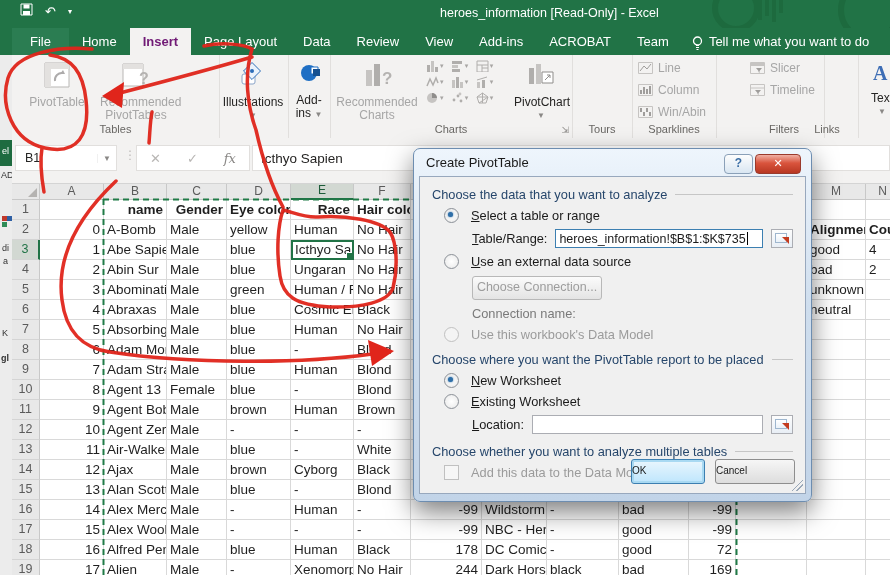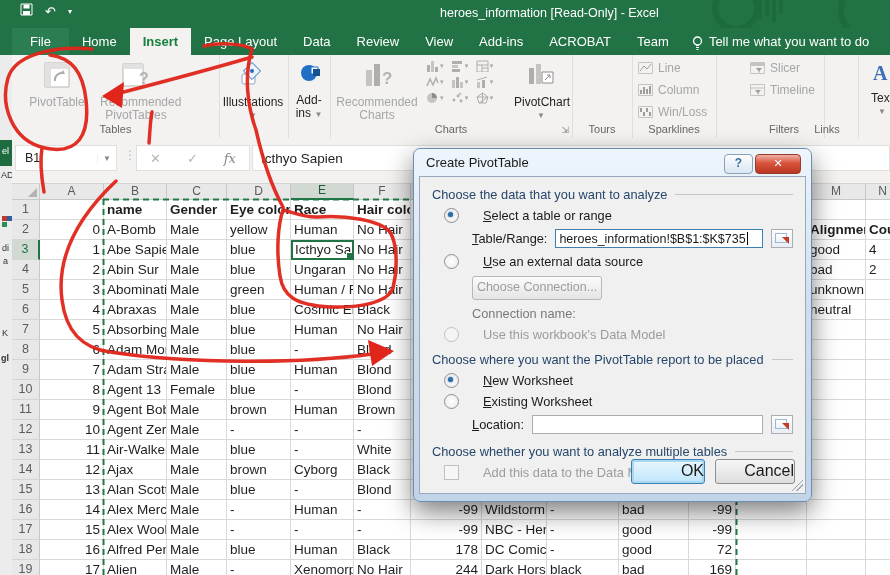--- a/index.html
+++ b/index.html
@@ -16,21 +16,21 @@
   #titlebar{position:absolute;left:12px;top:0;width:878px;height:28px;background:#217346;z-index:2;overflow:hidden;}
   #titlebar .deco{position:absolute;border-radius:50%;border:6px solid #1d6a3e;}
   #titlebar .bar{position:absolute;background:#1d6a3e;}
   #qat{position:absolute;left:8px;top:3px;color:#fff;font-size:13px;display:flex;gap:12px;align-items:center;}
   #qat span{cursor:default;}
   #title-text{position:absolute;left:428px;top:6px;color:#fff;font-size:12.5px;white-space:nowrap;}
   
   #tabrow{position:absolute;left:12px;top:28px;width:878px;height:27px;background:#217346;z-index:2;display:flex;align-items:stretch;white-space:nowrap;overflow:hidden;}
   .tab{color:#fff;font-size:13px;padding:6px 13px 0 13px;cursor:pointer;}
   .tab.file{background:#2b7d52;padding:6px 18px 0 18px;}
-  .tab.active{background:#f3f2f1;color:#15803d;font-weight:bold;}
+  .tab.active{background:#f3f2f1;color:#701a75;font-weight:bold;}
   #tellme{color:#fff;font-size:13px;padding:6px 4px 0 10px;display:flex;gap:6px;align-items:flex-start;}
   
   #ribbon{position:absolute;left:12px;top:55px;width:878px;height:83px;background:#f3f2f1;border-bottom:1px solid #d2d0ce;z-index:2;overflow:hidden;font-size:12px;color:#444;}
   .rgroup{position:absolute;top:0;height:83px;border-right:1px solid #e1dfdd;}
   .glabel{position:absolute;bottom:3px;width:100%;text-align:center;font-size:11px;color:#696764;}
   .bigbtn{position:absolute;top:3px;text-align:center;cursor:pointer;line-height:13px;}
   .bigbtn .bicon{display:block;margin:2px auto 3px auto;}
   .bigbtn.dis{color:#a6a6a6;}
   .bigbtn .car{font-size:8px;color:#8a8886;}
   .smbtn{position:absolute;left:6px;font-size:12px;color:#a6a6a6;cursor:pointer;white-space:nowrap;display:flex;gap:5px;align-items:center;}
@@ -55,61 +55,61 @@
   .g-hcell.selcol{background:#d2d8d2;border-bottom:2px solid #217346;color:#1e5c3a;line-height:15px;}
   .g-corner{box-sizing:border-box;background:#e8e8e8;border-right:1px solid #c8c8c8;border-bottom:1px solid #c8c8c8;flex:none;position:relative;}
   .g-corner:after{content:"";position:absolute;right:2px;bottom:2px;border-style:solid;border-width:0 0 9px 9px;border-color:transparent transparent #b5b3b1 transparent;}
   .g-row{display:flex;height:20px;}
   .g-rhead{box-sizing:border-box;background:#e8e8e8;border-right:1px solid #c8c8c8;border-bottom:1px solid #d4d4d4;
            color:#5b5b5b;font-size:12.5px;text-align:center;line-height:19px;flex:none;}
   .g-rhead.selrow{background:#d2d8d2;border-right:2px solid #217346;color:#217346;}
   .g-cell{box-sizing:border-box;border-right:1px solid #d9d9d9;border-bottom:1px solid #d9d9d9;flex:none;
           white-space:nowrap;overflow:hidden;padding:0 3px;line-height:19px;}
   .g-cell.num{text-align:right;}
-  .g-cell.bold{font-weight:bold;}
+  .g-cell.bold{font-weight:bold;text-align:right;}
   .g-cell.ncol{text-align:left;}
   #e3sel{position:absolute;box-sizing:border-box;border:2px solid #217346;background:#fff;line-height:16px;
          white-space:nowrap;overflow:hidden;padding:0 2px;font-size:13.5px;z-index:4;}
   #e3sel .handle{position:absolute;right:-1px;bottom:-1px;width:5px;height:5px;background:#217346;border:1px solid #fff;}
   
   #ants,#redink{position:absolute;left:0;top:0;width:890px;height:575px;pointer-events:none;}
   #ants{z-index:5;} #redink{z-index:30;}
   
   #dialog{position:absolute;left:413px;top:148px;width:397px;height:352px;z-index:10;border-radius:7px;
           background:linear-gradient(#eef5fc,#cfdeee 45%,#c2d4e8);border:1px solid #6d8db0;
           box-shadow:0 10px 26px rgba(0,0,0,.5);font-size:12.8px;color:#1a1a1a;}
   #dlg-title{position:absolute;left:12px;top:6px;font-size:13px;color:#1a1a1a;}
   #dlg-help{position:absolute;left:310px;top:5px;width:27px;height:18px;border:1px solid #8aa0b8;border-radius:4px;
             background:linear-gradient(#fdfdfd,#d9e6f2);color:#3b6ea5;font-weight:bold;text-align:center;line-height:17px;font-size:12px;cursor:pointer;}
   #dlg-close{position:absolute;left:341px;top:5px;width:44px;height:18px;border:1px solid #9a3a2c;border-radius:4px;
              background:linear-gradient(#f0b0a4,#d9543d 45%,#b83722);color:#fff;text-align:center;line-height:16px;font-size:11px;cursor:pointer;}
   #dlg-body{position:absolute;left:5px;top:27px;width:387px;height:318px;background:#f0f0f0;border:1px solid #98a8bd;box-sizing:border-box;}
   .grouphead{display:flex;align-items:center;color:#26466b;margin:10px 12px 4px 12px;white-space:nowrap;}
   .grouphead:after{content:"";flex:1;height:1px;background:#c6c6c6;margin-left:8px;}
-  .opt{display:flex;align-items:center;gap:24px;margin:6px 12px 0 24px;}
+  .opt{display:flex;align-items:center;gap:12px;margin:6px 12px 0 24px;}
   .radio{width:13px;height:13px;border-radius:50%;border:1px solid #8b9097;background:radial-gradient(#fff,#e8e8e8);flex:none;position:relative;}
   .radio.on:after{content:"";position:absolute;left:3px;top:3px;width:5px;height:5px;border-radius:50%;background:#2f6fa8;box-shadow:0 0 2px #2f6fa8;}
   .radio.dis{border-color:#c0c0c0;background:#f4f4f4;}
   .dislab{color:#9b9b9b;}
   .fldrow{display:flex;align-items:center;gap:8px;margin:6px 12px 0 52px;}
   .txt{height:19px;background:#fff;border:1px solid #abadb3;box-sizing:border-box;font-size:12.5px;display:flex;align-items:center;padding:0 3px;white-space:nowrap;overflow:hidden;}
   .txt.focus{border-color:#3c7fb1;}
   .txt .cursor{display:inline-block;width:1px;height:13px;background:#000;margin-left:1px;}
   .rangebtn{width:22px;height:19px;border:1px solid #abadb3;background:linear-gradient(#fdfdfd,#e8eef5);box-sizing:border-box;position:relative;cursor:pointer;flex:none;}
   .rangebtn:before{content:"";position:absolute;left:3px;top:3px;width:10px;height:8px;border:1px solid #9eb6ce;background:
      linear-gradient(#fff,#eaf1f8);}
   .rangebtn:after{content:"";position:absolute;right:3px;bottom:3px;border-style:solid;border-width:0 7px 7px 0;border-color:transparent #c43b1f transparent transparent;}
   .dbtn{border:1px solid #b8b8b8;border-radius:3px;background:linear-gradient(#fbfbfb,#e4e4e4);color:#9d9d9d;
         font-size:12.5px;text-align:center;cursor:default;}
   #btn-conn{margin:7px 0 0 52px;width:128px;height:22px;line-height:21px;}
   .plainlab{margin:6px 12px 0 52px;color:#7a7a7a;}
   .chk{width:13px;height:13px;border:1px solid #c0c0c0;background:#f6f6f6;flex:none;}
   #dlg-actions{position:absolute;right:10px;bottom:9px;display:flex;gap:10px;}
   .btn{height:23px;border:1px solid #8e8e8e;border-radius:3px;background:linear-gradient(#f6f6f6,#dddddd);
-       font-size:16px;color:#1a1a1a;text-align:right;line-height:22px;cursor:pointer;}
+       font-size:10px;color:#1a1a1a;text-align:left;line-height:22px;cursor:pointer;}
   .btn.default{border-color:#3c7fb1;background:linear-gradient(#eaf6fd,#bee6fd);box-shadow:0 0 0 2px #a9d9f2 inset;}
   #btn-ok{width:72px;} #btn-cancel{width:78px;}
   #grip{position:absolute;right:2px;bottom:2px;width:12px;height:12px;
         background:linear-gradient(135deg,transparent 50%,#9aa8b8 50%,#9aa8b8 58%,transparent 58%,transparent 70%,#9aa8b8 70%,#9aa8b8 78%,transparent 78%);}
   u{text-decoration:underline;}
 </style>
 </head>
 <body>
 
 <div id="sliver">
@@ -329,21 +329,21 @@
           <span>Column</span>
         </div>
         <div class="smbtn" style="top: 50px;">
           <svg class="ic" width="15" height="12" viewBox="0 0 15 12">
             <rect x="0.5" y="0.5" width="14" height="11" fill="none" stroke="#c6c4c2"></rect>
             <rect x="2" y="2" width="2" height="4" fill="#9f9d9b"></rect>
             <rect x="5" y="6" width="2" height="4" fill="#9f9d9b"></rect>
             <rect x="8" y="2" width="2" height="4" fill="#9f9d9b"></rect>
             <rect x="11" y="6" width="2" height="4" fill="#9f9d9b"></rect>
           </svg>
-          <span>Win/Loss</span>
+          <span>Win/Abin</span>
         </div>
       </div>
     <div class="glabel">Sparklines</div>
   </div>
 
   <div class="rgroup" style="left:704px;width:80px;margin-left:28px;">
     <div id="filterbtns">
         <div class="smbtn" style="top: 6px;">
           <svg class="ic" width="15" height="12" viewBox="0 0 15 12">
             <rect x="0.5" y="0.5" width="14" height="11" fill="none" stroke="#c6c4c2"></rect>

